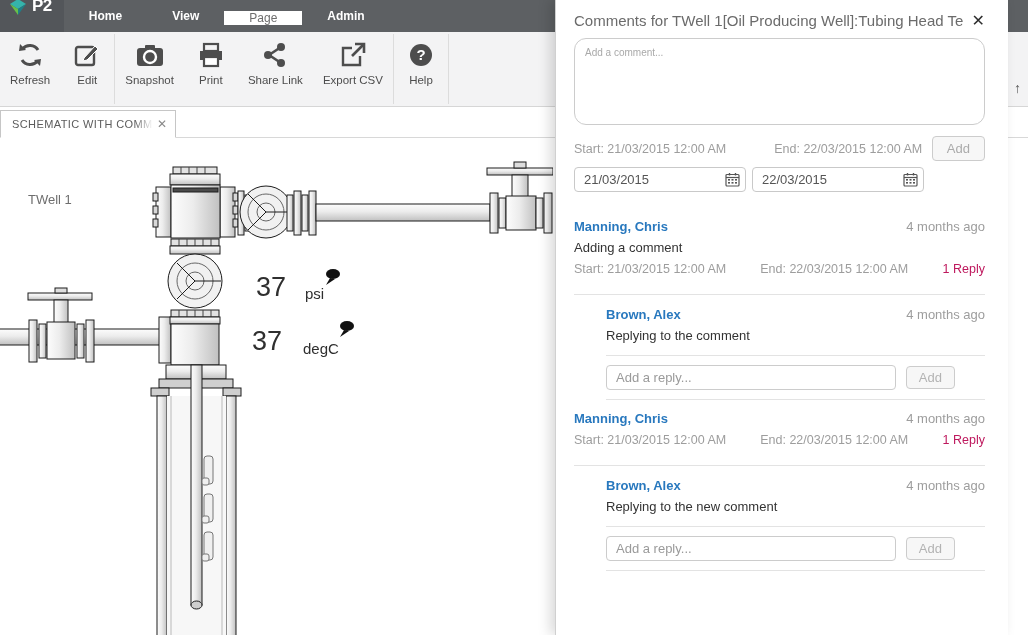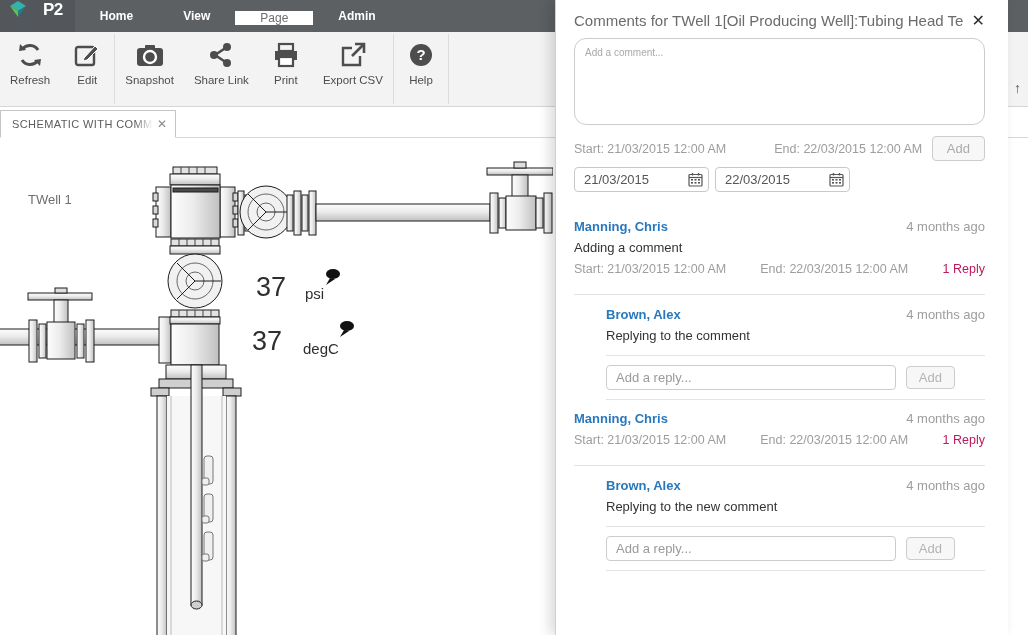--- a/index.html
+++ b/index.html
@@ -6,21 +6,21 @@
   html,body { background:#fff; }
   #app {
     position:relative; width:1028px; height:635px; overflow:hidden;
     font-family:"Liberation Sans", sans-serif; background:#fff;
     -webkit-font-smoothing:antialiased;
   }
 
   
   .navbar { position:absolute; top:0; left:0; width:1028px; height:32px;
     background:#5d6063; display:flex; align-items:stretch; z-index:1; }
-  .brand { display:flex; align-items:flex-start; gap:16px; padding:0 12px 8px 9px; background:#53565a; }
+  .brand { display:flex; align-items:flex-end; gap:5px; padding:0 12px 16px 9px; background:#53565a; }
   .brand-name { color:#fff; font-size:17px; font-weight:bold; letter-spacing:-0.5px; }
   .nav-tabs { display:flex; align-items:center; }
   .nav-tab { color:#fff; font-size:12px; font-weight:bold; display:flex; align-items:center;
     padding:0 25px; cursor:default; }
   .nav-tab.active { background:#fff; color:#6e6e6e; margin-top:4px; font-weight:normal; }
 
   
   .ribbon { position:absolute; top:32px; left:0; width:1028px; height:75px;
     background:#f3f3f4; border-bottom:1px solid #d6d6d6; display:flex; align-items:stretch; }
   .rb-btn { display:flex; flex-direction:column; align-items:center; justify-content:flex-start;
@@ -64,21 +64,21 @@
   .composer-box::placeholder { color:#a9a9a9; }
   .composer-meta { display:flex; align-items:center; margin-top:7px; }
   .meta-text { font-size:12.5px; color:#9d9d9d; }
   .composer-meta .end { margin-left:48px; }
   .btn-add { margin-left:auto; border:1px solid #ccc; background:#f7f7f7; color:#ababab;
     border-radius:4px; font-size:13px; padding:4px 14px; font-family:"Liberation Sans",sans-serif;
     cursor:default; }
 
   .search-label { margin-top:16px; font-size:13.5px; color:#555; }
   .search-row { display:flex; gap:6px; margin-top:6px; }
-  .date-wrap { position:relative; width:135px; }
+  .date-wrap { position:relative; width:172px; }
   .date-input { width:100%; height:25px; border:1px solid #c9c9c9; border-radius:4px;
     padding:0 26px 0 9px; font-size:13px; color:#555; font-family:"Liberation Sans",sans-serif;
     outline:none; }
   .cal-btn { position:absolute; right:5px; top:4px; width:17px; height:17px; display:flex;
     align-items:center; justify-content:center; cursor:default; }
 
   .comments { margin-top:16px; }
   .comment-head { display:flex; align-items:baseline; }
   .author { font-size:13px; font-weight:bold; color:#2878be; cursor:pointer; }
   .time { margin-left:auto; font-size:13px; color:#9d9d9d; }
@@ -153,40 +153,40 @@
               <rect x="2" y="6" width="26" height="18" rx="3" fill="#4d4d4d"></rect>
             <rect x="10" y="3" width="10" height="5" rx="1" fill="#4d4d4d"></rect>
             <circle cx="15" cy="15" r="6" fill="none" stroke="#fff" stroke-width="2.4"></circle>
             </svg>
         </span>
         <span class="lb">Snapshot</span>
       </div>
       <div class="rb-btn">
         <span class="ic">
           <svg width="26" height="26" viewBox="0 0 26 26">
+              <rect x="6" y="2" width="14" height="7" fill="none" stroke="#4d4d4d" stroke-width="2.2"></rect>
+            <rect x="2" y="9" width="22" height="9" fill="#4d4d4d"></rect>
+            <rect x="6" y="15" width="14" height="9" fill="#fff" stroke="#4d4d4d" stroke-width="2.2"></rect>
+            </svg>
+        </span>
+        <span class="lb">Print</span>
+      </div>
+      <div class="rb-btn">
+        <span class="ic">
+          <svg width="26" height="26" viewBox="0 0 26 26">
               <g stroke="#4d4d4d" stroke-width="2.6">
             <line x1="7" y1="13" x2="19" y2="5"></line>
                 <line x1="7" y1="13" x2="19" y2="21"></line>
               </g>
             <circle cx="19" cy="5" r="4" fill="#4d4d4d"></circle>
               <circle cx="6" cy="13" r="4" fill="#4d4d4d"></circle>
             <circle cx="19" cy="21" r="4" fill="#4d4d4d"></circle>
             </svg>
         </span>
         <span class="lb">Share Link</span>
-      </div>
-      <div class="rb-btn">
-        <span class="ic">
-          <svg width="26" height="26" viewBox="0 0 26 26">
-              <rect x="6" y="2" width="14" height="7" fill="none" stroke="#4d4d4d" stroke-width="2.2"></rect>
-            <rect x="2" y="9" width="22" height="9" fill="#4d4d4d"></rect>
-            <rect x="6" y="15" width="14" height="9" fill="#fff" stroke="#4d4d4d" stroke-width="2.2"></rect>
-            </svg>
-        </span>
-        <span class="lb">Print</span>
       </div>
       <div class="rb-btn">
         <span class="ic">
           <svg width="26" height="26" viewBox="0 0 26 26">
               <path d="M20 14 V23 H3 V6 H12" fill="none" stroke="#4d4d4d" stroke-width="2.4"></path>
             <line x1="12" y1="14" x2="23" y2="3" stroke="#4d4d4d" stroke-width="2.6"></line>
             <polyline points="15,2 24,2 24,11" fill="none" stroke="#4d4d4d" stroke-width="2.6"></polyline>
             </svg>
         </span>
         <span class="lb">Export CSV</span>

